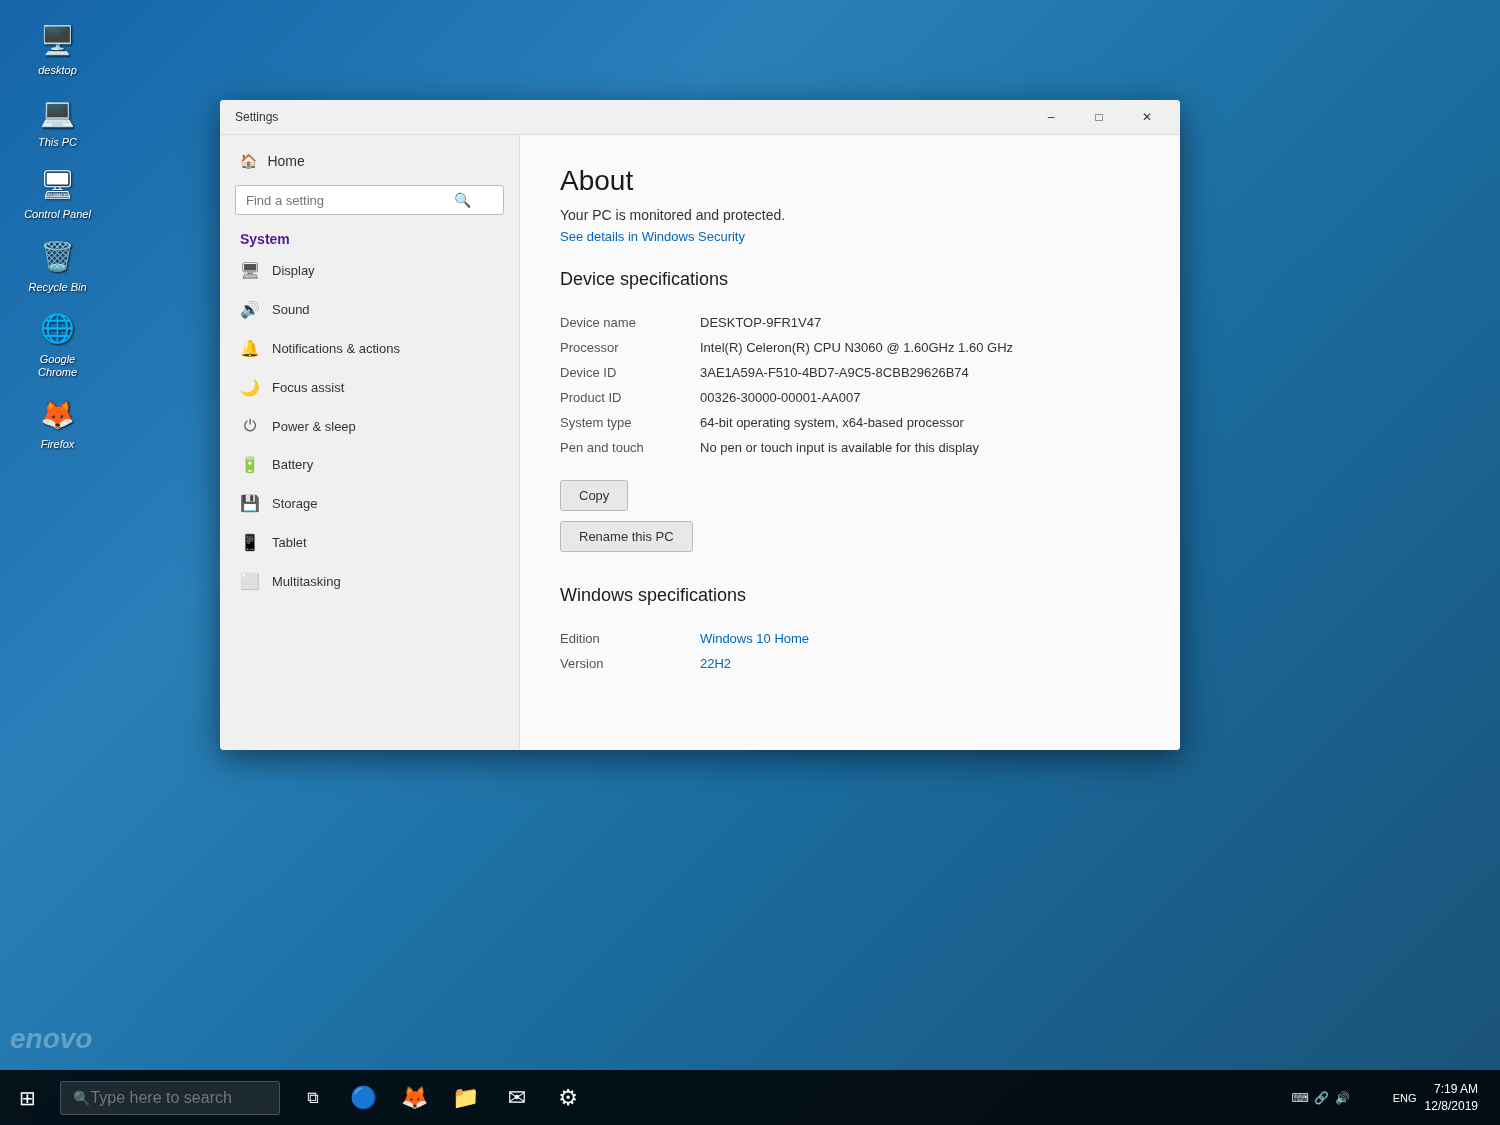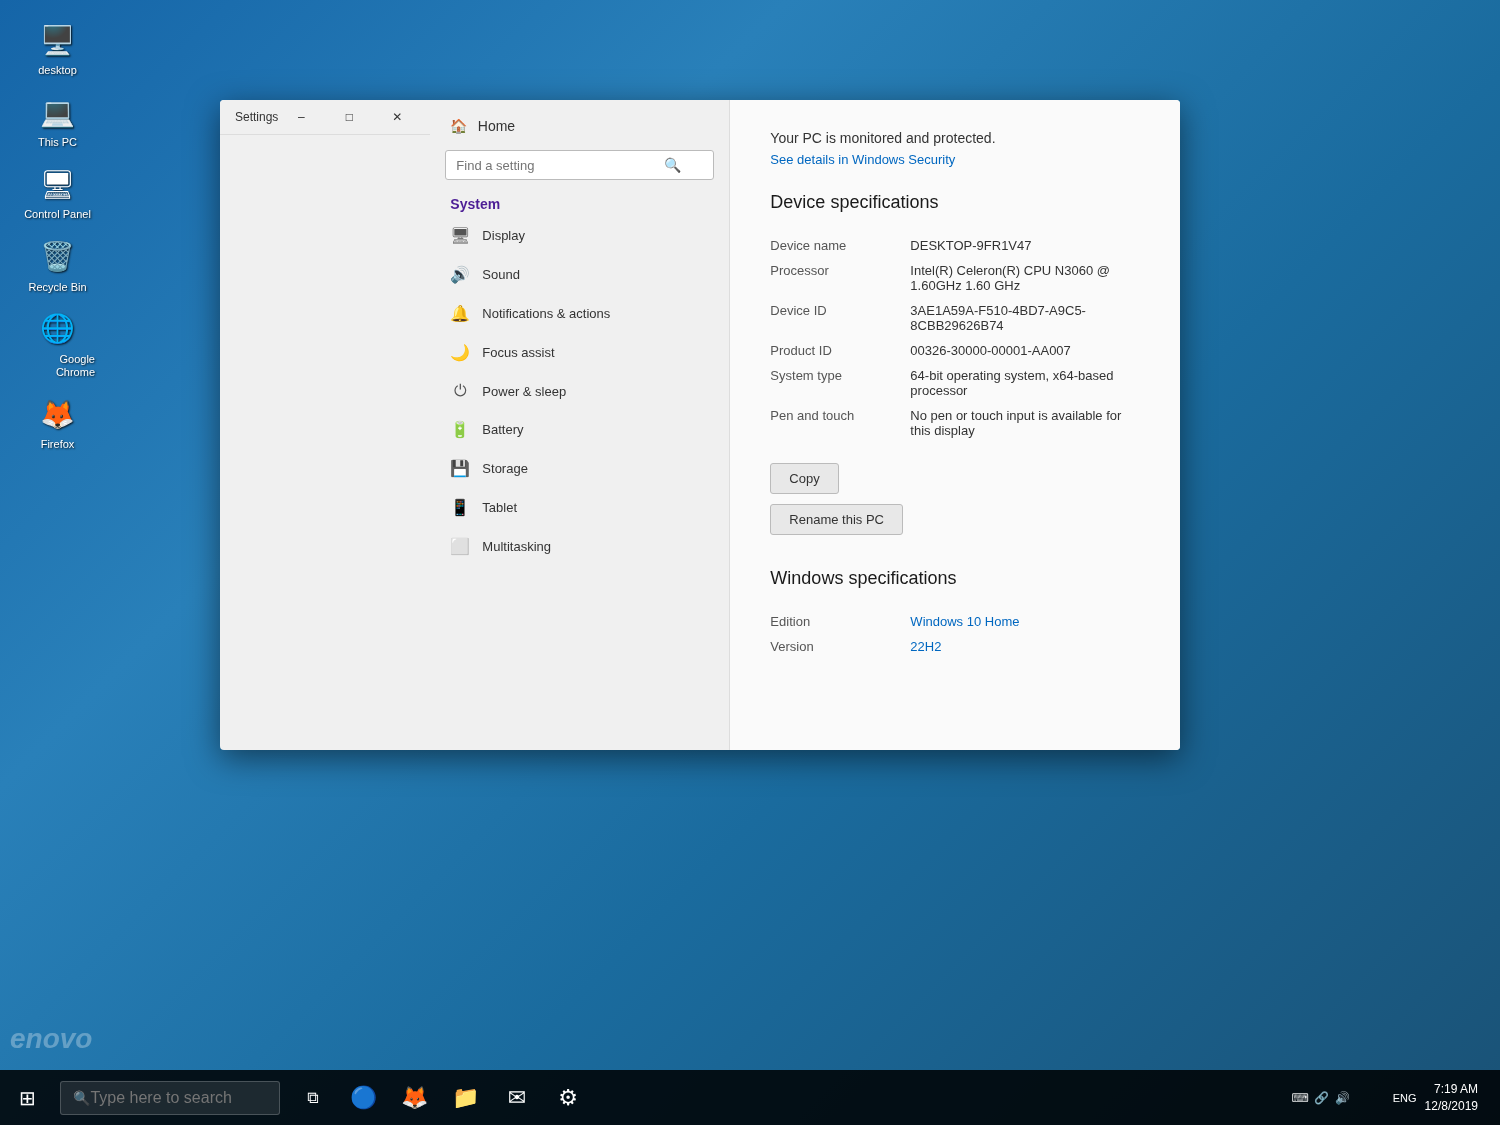--- a/index.html
+++ b/index.html
@@ -42,22 +42,23 @@
       width: 40px;
       height: 40px;
       margin-bottom: 4px;
       display: flex;
       align-items: center;
       justify-content: center;
       font-size: 28px;
     }
     .desktop-icon .icon-label {
       font-size: 11px;
-      text-align: right;
+      text-align: center;
       line-height: 1.2;
+      font-style: italic;
     }
 
     
     .taskbar {
       position: absolute;
       bottom: 0;
       left: 0;
       width: 100%;
       height: 55px;
       background: rgba(0,0,0,0.85);
@@ -142,21 +143,21 @@
     .settings-window {
       position: absolute;
       top: 100px;
       left: 220px;
       width: 960px;
       height: 650px;
       background: #f0f0f0;
       border-radius: 4px;
       box-shadow: 0 8px 32px rgba(0,0,0,0.5);
       display: flex;
-      flex-direction: row;
+      flex-direction: column;
       overflow: hidden;
     }
     .window-titlebar {
       height: 35px;
       background: #f0f0f0;
       display: flex;
       align-items: center;
       justify-content: space-between;
       padding: 0 10px;
       border-bottom: 1px solid #ddd;
@@ -426,20 +427,21 @@
           <span class="item-icon">📱</span>
           <span>Tablet</span>
         </div>
         <div class="sidebar-item">
           <span class="item-icon">⬜</span>
           <span>Multitasking</span>
         </div>
       </div>
 
       <div class="main-content">
+        <h1 class="about-title">About</h1>
         <p class="protection-text">Your PC is monitored and protected.</p>
         <a class="security-link">See details in Windows Security</a>
 
         <h2 class="section-title">Device specifications</h2>
 
         <div class="spec-table">
           <div class="spec-row">
             <span class="spec-label">Device name</span>
             <span class="spec-value">DESKTOP-9FR1V47</span>
           </div>

